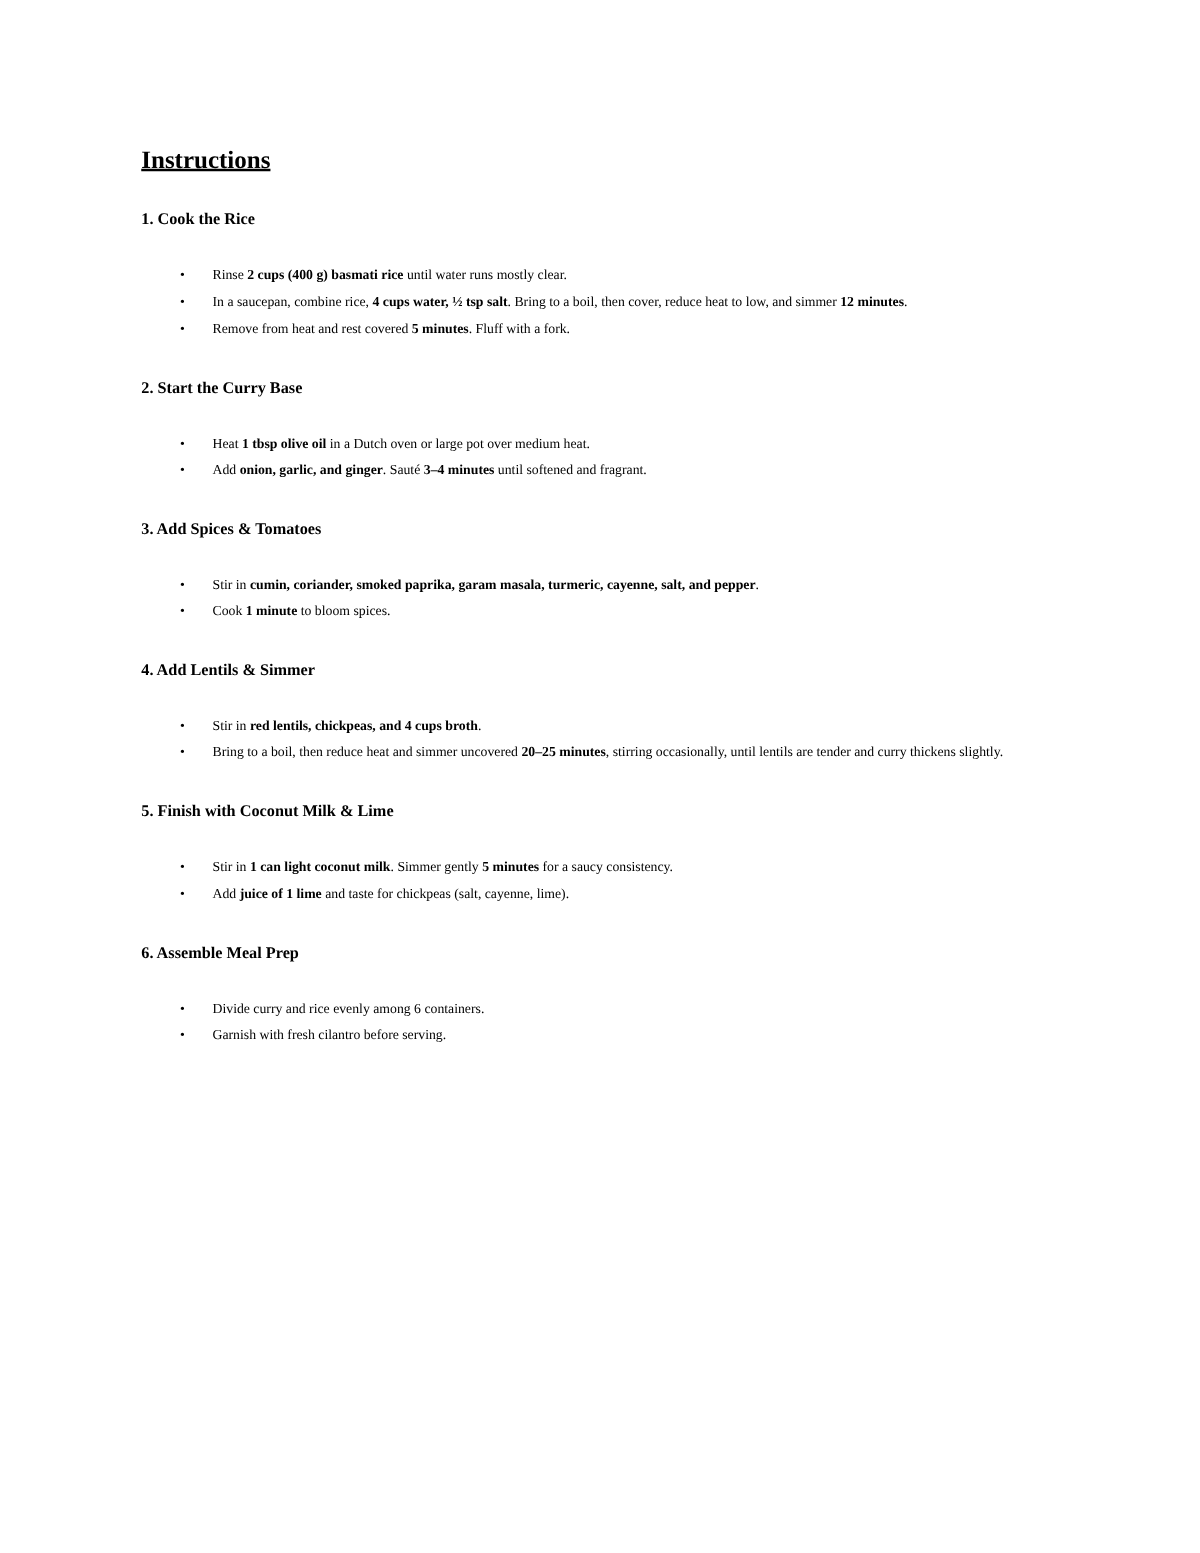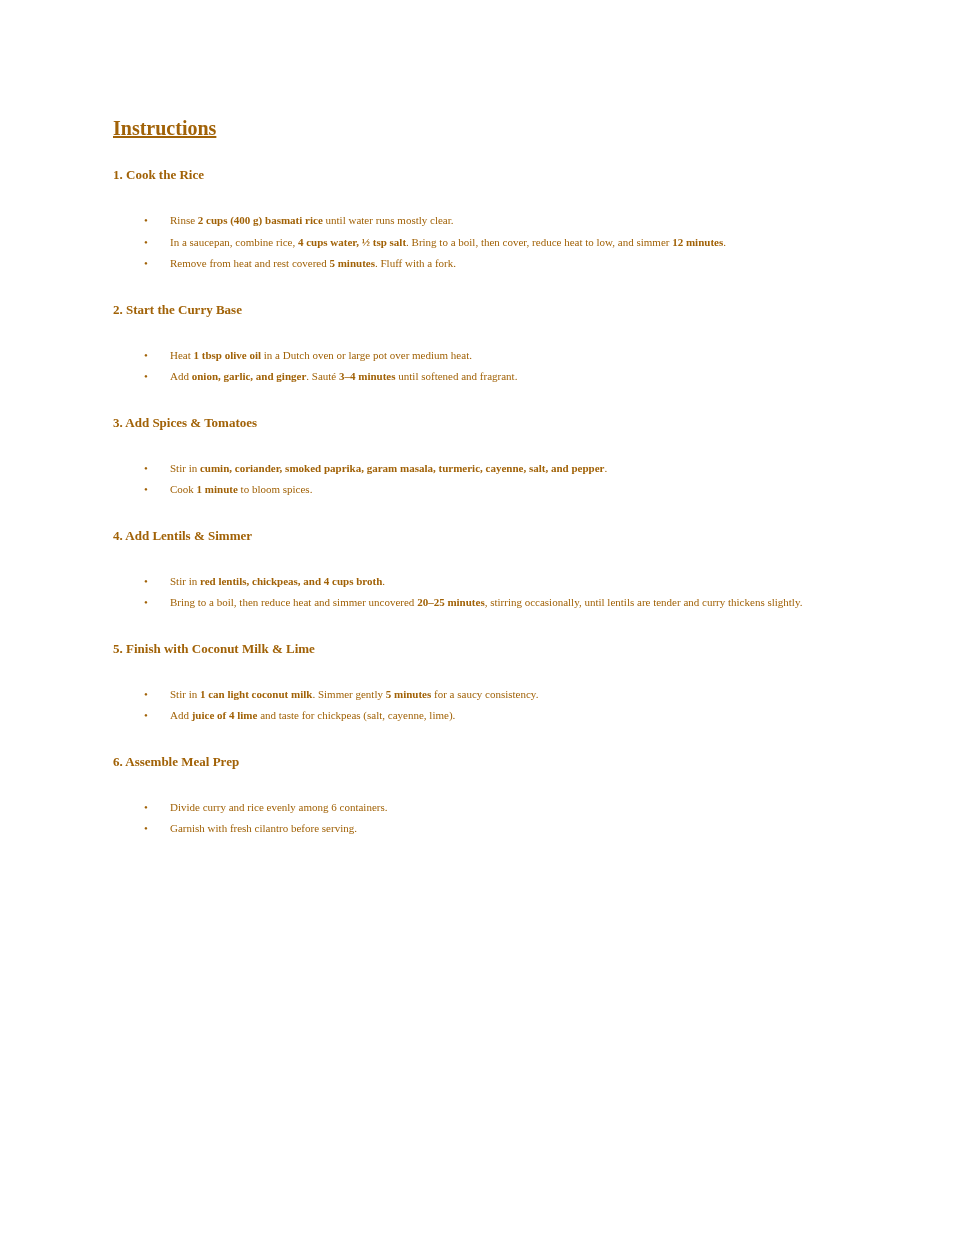--- a/index.html
+++ b/index.html
@@ -5,21 +5,21 @@
   html, body {
     margin: 0;
     padding: 0;
     background: #ffffff;
   }
   .page {
     position: relative;
     width: 960px;
     height: 1242px;
     background: #ffffff;
-    color: #a16207;
+    color: #000000;
     box-sizing: border-box;
     padding: 117px 113px 0 113px;
     font-family: "Liberation Serif", "DejaVu Serif", serif;
     overflow: hidden;
   }
   .doc-title {
     font-size: 20px;
     line-height: 23px;
     font-weight: bold;
     text-decoration: underline;
@@ -73,21 +73,21 @@
         <li><span>Cook </span><b>1 minute</b><span> to bloom spices.</span></li>
       </ul>
       <h3 class="section-heading">4. Add Lentils &amp; Simmer</h3>
       <ul class="bullet-list">
         <li><span>Stir in </span><b>red lentils, chickpeas, and 4 cups broth</b><span>.</span></li>
         <li><span>Bring to a boil, then reduce heat and simmer uncovered </span><b>20–25 minutes</b><span>, stirring occasionally, until lentils are tender and curry thickens slightly.</span></li>
       </ul>
       <h3 class="section-heading">5. Finish with Coconut Milk &amp; Lime</h3>
       <ul class="bullet-list">
         <li><span>Stir in </span><b>1 can light coconut milk</b><span>. Simmer gently </span><b>5 minutes</b><span> for a saucy consistency.</span></li>
-        <li><span>Add </span><b>juice of 4 lime</b><span> and taste for chickpeas (salt, cayenne, lime).</span></li>
+        <li><span>Add </span><b>juice of 1 lime</b><span> and taste for chickpeas (salt, cayenne, lime).</span></li>
       </ul>
       <h3 class="section-heading">6. Assemble Meal Prep</h3>
       <ul class="bullet-list">
         <li><span>Divide curry and rice evenly among 6 containers.</span></li>
         <li><span>Garnish with fresh cilantro before serving.</span></li>
       </ul>
     </div>
 </div>
 
 </body></html>

